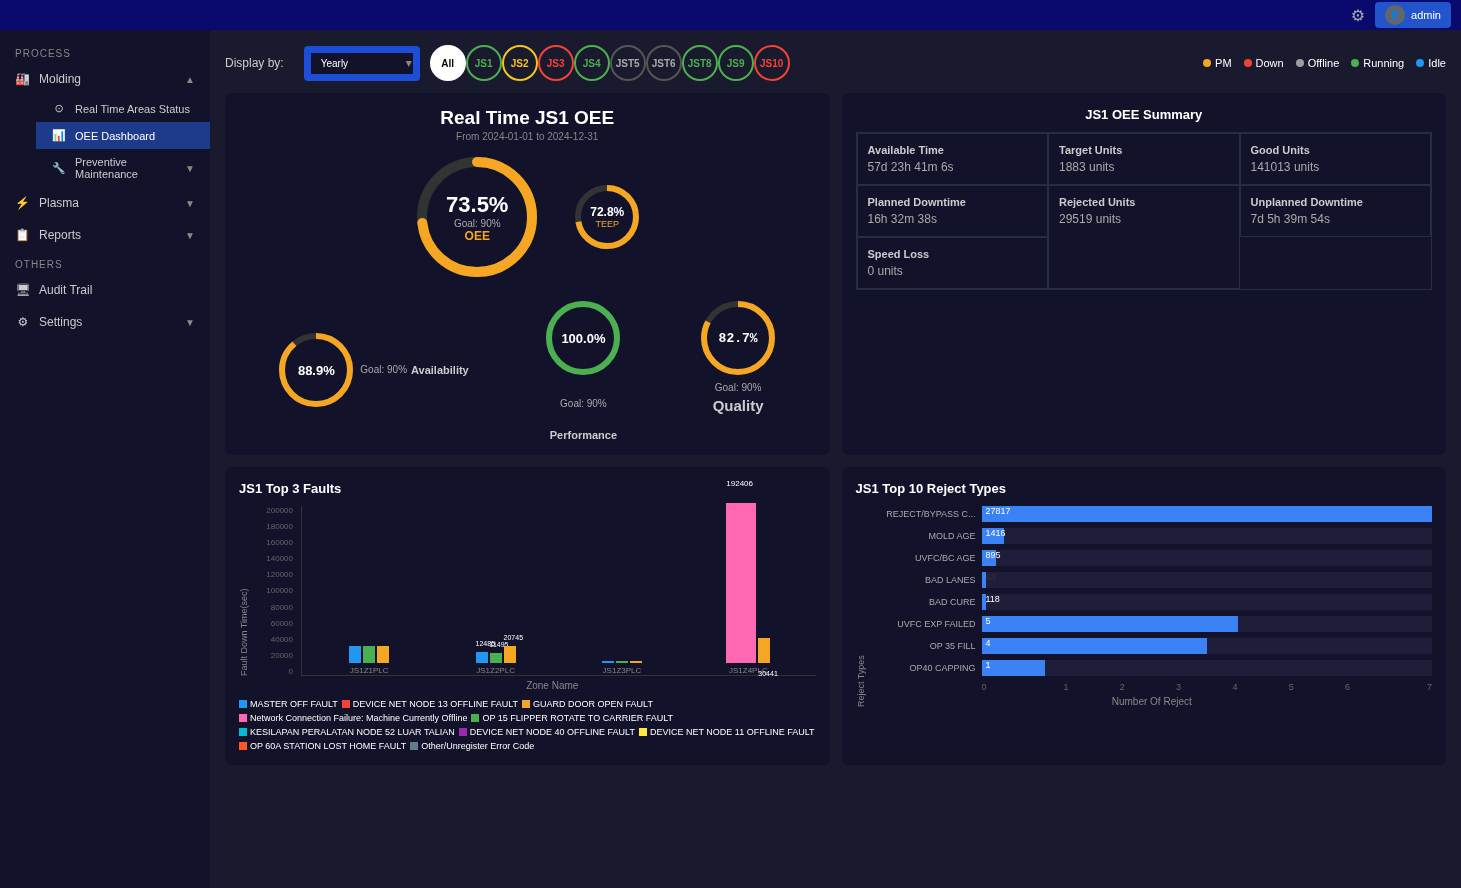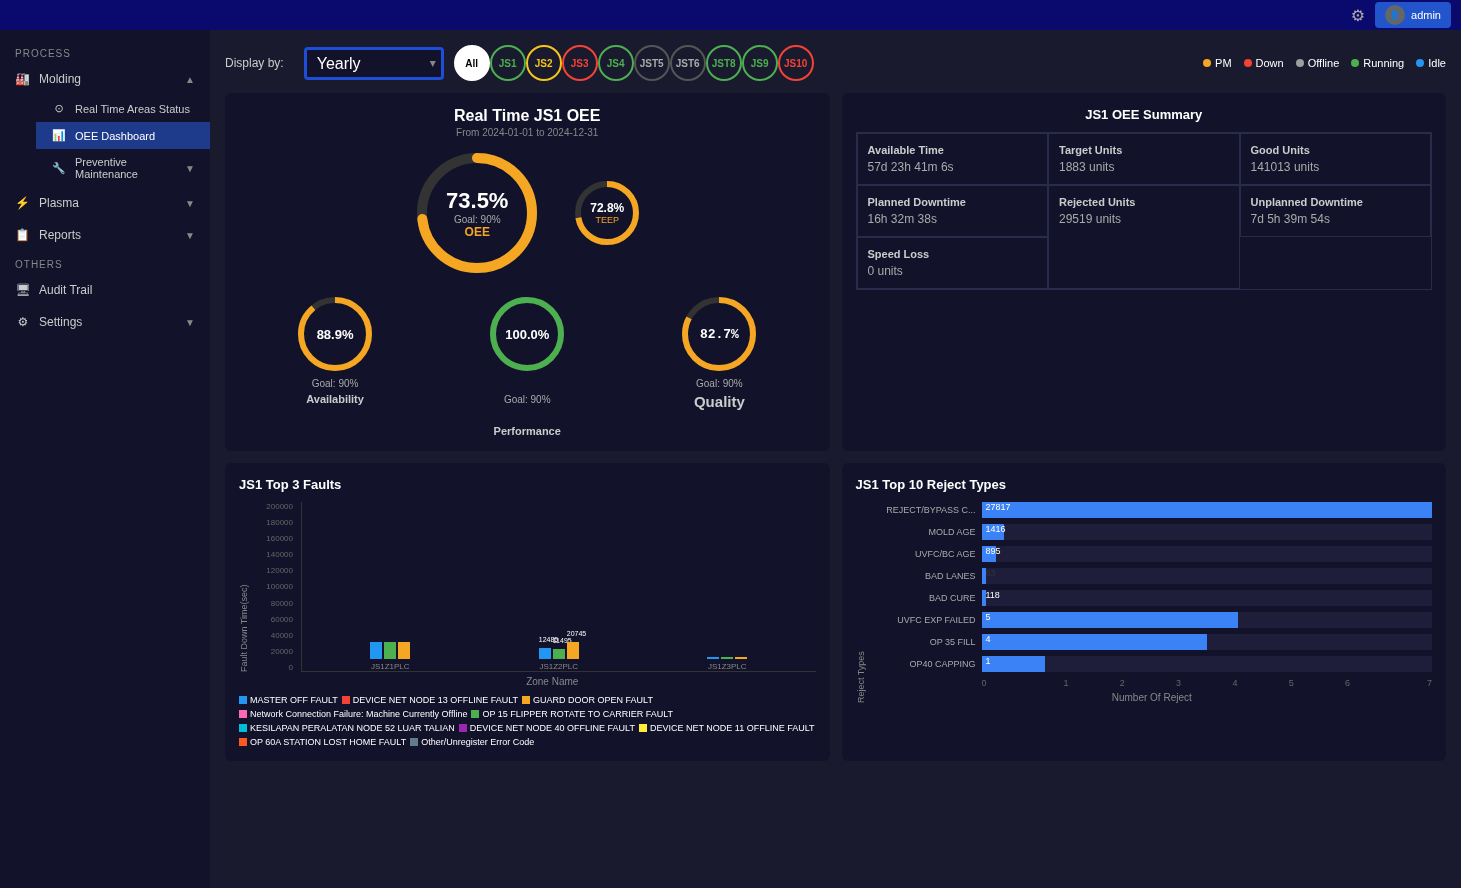--- a/index.html
+++ b/index.html
@@ -26,42 +26,42 @@
     .sidebar-sub { padding-left: 36px; }
     .sidebar-sub .sidebar-item { font-size: 11px; padding: 7px 15px; }
 
     
     .content { flex: 1; overflow-y: auto; padding: 15px; background: #1a1a2e; }
 
     
     .display-row { display: flex; align-items: center; justify-content: space-between; margin-bottom: 12px; }
     .display-label { color: #ccc; font-size: 12px; margin-right: 10px; }
     .display-left { display: flex; align-items: center; gap: 10px; }
-    .select-box { background: #12122a; border: 3px solid #1d4ed8; color: #fff; padding: 5px 30px 5px 10px; border-radius: 4px; font-size: 16px; appearance: none; cursor: pointer; width: 140px; }
+    .select-box { background: #12122a; border: 7px solid #1d4ed8; color: #fff; padding: 5px 30px 5px 10px; border-radius: 4px; font-size: 10px; appearance: none; cursor: pointer; width: 116px; }
     .select-wrapper { position: relative; }
     .select-wrapper::after { content: '▾'; position: absolute; right: 8px; top: 50%; transform: translateY(-50%); color: #888; pointer-events: none; }
 
     
     .zone-buttons { display: flex; flex-wrap: wrap; }
     .zone-btn { border-radius: 50%; width: 36px; height: 36px; border: 2px solid; display: flex; align-items: center; justify-content: center; font-size: 10px; font-weight: bold; cursor: pointer; background: transparent; color: #fff; }
     .zone-btn.all { border-color: #fff; background: #fff; color: #000; }
     .zone-btn.green { border-color: #4caf50; color: #4caf50; }
     .zone-btn.yellow { border-color: #f5c518; color: #f5c518; }
     .zone-btn.red { border-color: #f44336; color: #f44336; }
     .zone-btn.dark { border-color: #555; color: #aaa; }
 
     
     .legend { display: flex; align-items: center; gap: 12px; }
     .legend-item { display: flex; align-items: center; gap: 4px; font-size: 11px; }
     .legend-dot { width: 8px; height: 8px; border-radius: 50%; }
 
     
     .dashboard-grid { display: grid; grid-template-columns: 1fr 1fr; gap: 12px; }
     .card { background: #12122a; border-radius: 6px; padding: 14px; }
-    .card-title { text-align: center; font-size: 16px; font-weight: bold; color: #fff; margin-bottom: 2px; }
+    .card-title { text-align: center; font-size: 19px; font-weight: bold; color: #fff; margin-bottom: 2px; }
     .card-subtitle { text-align: center; font-size: 10px; color: #888; margin-bottom: 10px; }
 
     
     .summary-title { text-align: center; font-size: 13px; font-weight: bold; margin-bottom: 10px; }
     .summary-grid { display: grid; grid-template-columns: 1fr 1fr 1fr; border: 1px solid #2a2a4a; }
     .summary-cell { padding: 10px; border: 1px solid #2a2a4a; }
     .summary-cell .s-label { font-size: 11px; color: #ccc; font-weight: bold; margin-bottom: 4px; }
     .summary-cell .s-value { font-size: 12px; color: #aaa; }
 
     
@@ -237,21 +237,21 @@
               <div style="position:absolute;top:50%;left:50%;transform:translate(-50%,-50%);text-align:center;">
                 <div style="font-size:12px;font-weight:bold;color:#fff;">72.8%</div>
                 <div style="font-size:9px;color:#f5a623;">TEEP</div>
               </div>
             </div>
           </div>
         </div>
 
         <div style="display:flex;justify-content:space-around;margin-top:16px;">
 
-          <div style="display:flex;flex-direction:column;align-items:center;gap:4px;">
+          <div style="display:flex;flex-direction:row;align-items:center;gap:4px;">
             <div style="position:relative;width:80px;height:80px;">
               <svg width="80" height="80" viewBox="0 0 80 80">
                 <circle cx="40" cy="40" r="34" fill="none" stroke="#333" stroke-width="6"></circle>
                 <circle cx="40" cy="40" r="34" fill="none" stroke="#f5a623" stroke-width="6" stroke-dasharray="213.6" stroke-dashoffset="23.7" transform="rotate(-90 40 40)"></circle>
               </svg>
               <div style="position:absolute;top:50%;left:50%;transform:translate(-50%,-50%);text-align:center;">
                 <div style="font-size:13px;font-weight:bold;color:#fff;">88.9%</div>
               </div>
             </div>
             <div style="font-size:10px;color:#aaa;text-align:center;">Goal: 90%</div>
@@ -376,20 +376,30 @@
 
             <div style="display:flex;flex-direction:column;align-items:center;flex:1;">
               <div style="display:flex;align-items:flex-end;gap:2px;height:170px;">
                 <div style="width:12px;height:2px;background:#2196f3;"></div>
                 <div style="width:12px;height:2px;background:#4caf50;"></div>
                 <div style="width:12px;height:2px;background:#f5a623;"></div>
               </div>
               <div style="font-size:8px;color:#888;margin-top:3px;text-align:center;">JS1Z3PLC</div>
             </div>
 
+            <div style="display:flex;flex-direction:column;align-items:center;flex:1;">
+              <div style="display:flex;align-items:flex-end;gap:2px;height:170px;position:relative;">
+                <span style="position:absolute;top:-14px;font-size:8px;color:#fff;left:0;">192406</span>
+                <div style="width:30px;height:160px;background:#ff69b4;"></div>
+                <div style="width:12px;height:25px;background:#f5a623;position:relative;">
+                  <span style="position:absolute;bottom:-14px;font-size:7px;color:#fff;">30441</span>
+                </div>
+              </div>
+              <div style="font-size:8px;color:#888;margin-top:3px;text-align:center;">JS1Z4PLC</div>
+            </div>
           </div>
         </div>
 
         <div style="text-align:center;font-size:10px;color:#888;margin-top:4px;padding-left:50px;">Zone Name</div>
 
         <div class="chart-legend" style="margin-top:8px;">
           <div class="chart-legend-item">
             <div class="legend-sq" style="background:#2196f3;"></div>
             <span>MASTER OFF FAULT</span>
           </div>

